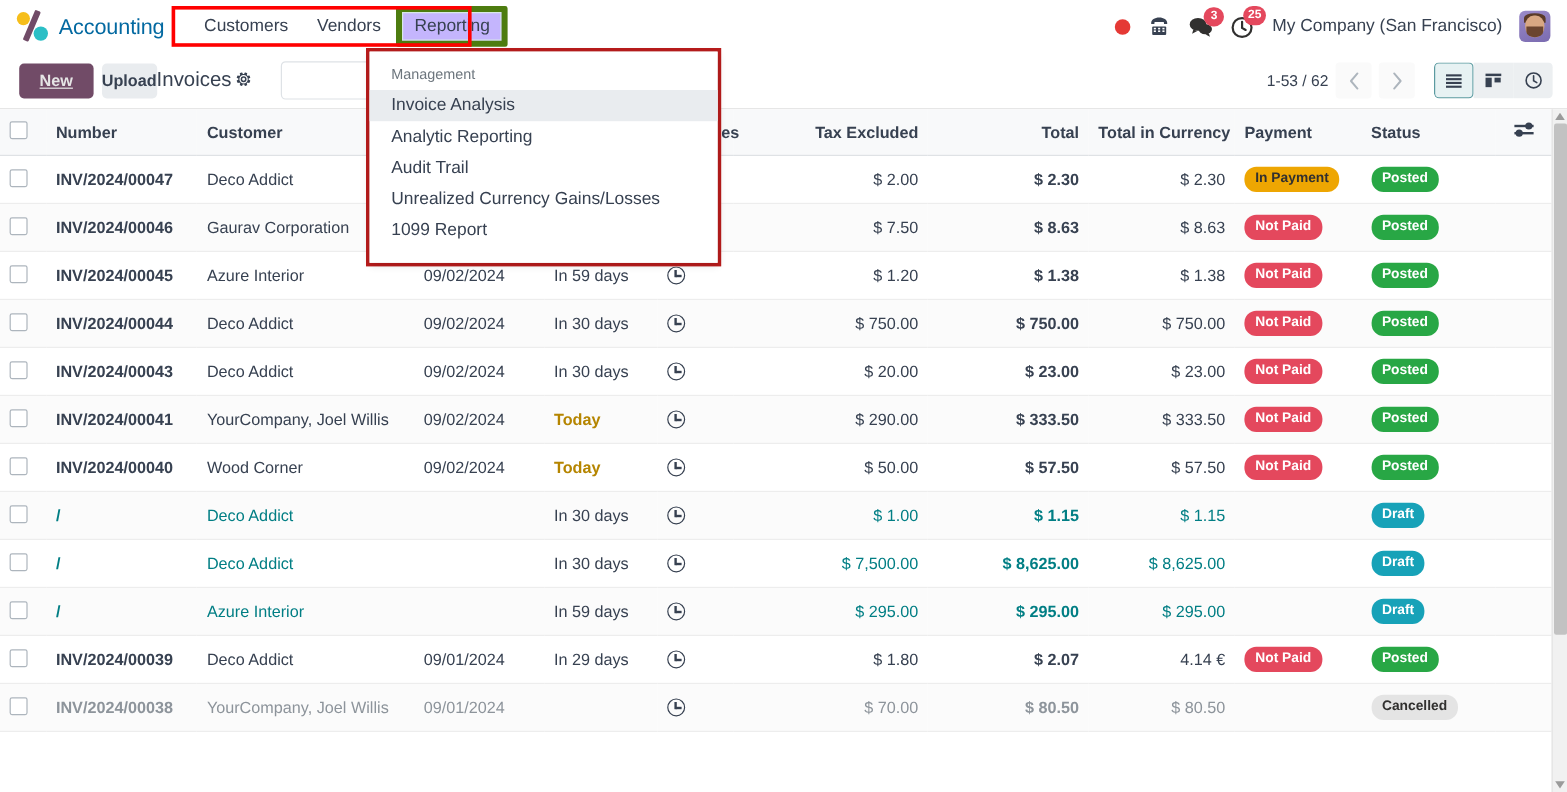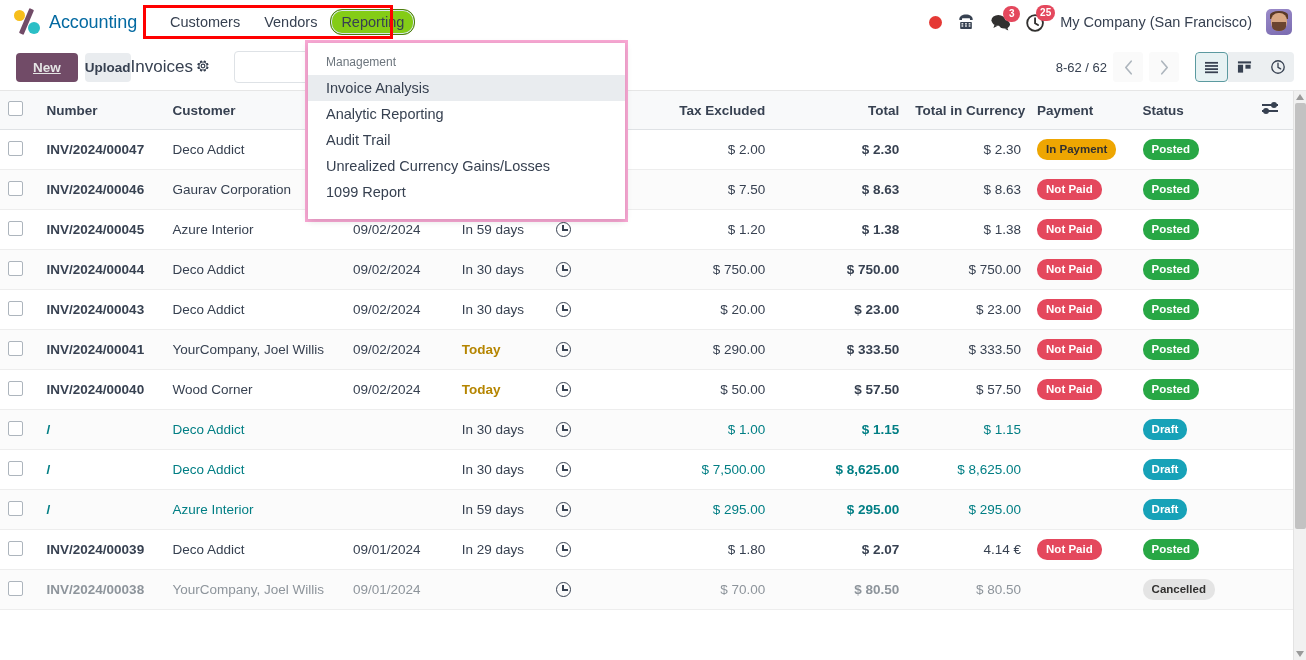--- a/index.html
+++ b/index.html
@@ -56,24 +56,24 @@
   .menu-items { display: flex; align-items: center; margin-left: 22px; gap: 2px; }
   .menu-item {
     font-size: 14.5px;
     color: #374151;
     padding: 5px 11px;
     cursor: pointer;
     border-radius: 4px;
     white-space: nowrap;
   }
   .menu-item.active {
-    background: #84cc16;
-    border: 1px solid #4d7c0f;
+    background: #c4b5fd;
+    border: 5px solid #4d7c0f;
     box-shadow: 0 0 0 1px #d8e7e9 inset;
-    border-radius: 12px;
+    border-radius: 2px;
     padding: 4px 10px;
   }
 
   .nav-right {
     margin-left: auto;
     display: flex; align-items: center; gap: 14px;
     padding-right: 4px;
   }
   .tray-icon { position: relative; cursor: pointer; color: #374151; display:flex; align-items:center; }
   .rec-dot { width: 13px; height: 13px; border-radius: 50%; background: #e53935; }
@@ -315,22 +315,22 @@
     border-left: 4.5px solid transparent;
     border-right: 4.5px solid transparent;
   }
   .vscroll .arrow-up { top: 3px; border-bottom: 6px solid #9a9a9a; }
   .vscroll .arrow-down { bottom: 3px; border-top: 6px solid #9a9a9a; }
 
   
   .dropdown-outline {
     position: absolute;
     left: 305px; top: 40px;
-    width: 323px; height: 182px;
-    border: 3px solid #f9a8d4;
+    width: 296px; height: 182px;
+    border: 3px solid #b91c1c;
     z-index: 50;
     background: #ffffff;
   }
   .dropdown {
     position: absolute;
     left: 0; top: 0; right: 0; bottom: 0;
     background: #ffffff;
     padding: 8px 0 6px 0;
     box-shadow: 0 2px 7px rgba(0,0,0,0.14);
   }
@@ -424,21 +424,21 @@
   </div>
 
   <div class="search-wrap">
     <input class="search-input" type="text" value="" placeholder="" style="">
     <span class="search-caret">
       <span class="caret-down"></span>
     </span>
   </div>
 
   <div class="cp-right">
-    <span class="pager-text">8-62 / 62</span>
+    <span class="pager-text">1-53 / 62</span>
     <button class="pager-btn">
       <svg width="9" height="15" viewBox="0 0 10 16" fill="none" stroke="#adb5bd" stroke-width="1.8">
           <path d="M8 1L2 8l6 7" stroke-linecap="round" stroke-linejoin="round"></path>
         </svg>
     </button>
     <button class="pager-btn">
       <svg width="9" height="15" viewBox="0 0 10 16" fill="none" stroke="#adb5bd" stroke-width="1.8">
           <path d="M2 1l6 7-6 7" stroke-linecap="round" stroke-linejoin="round"></path>
         </svg>
     </button>

